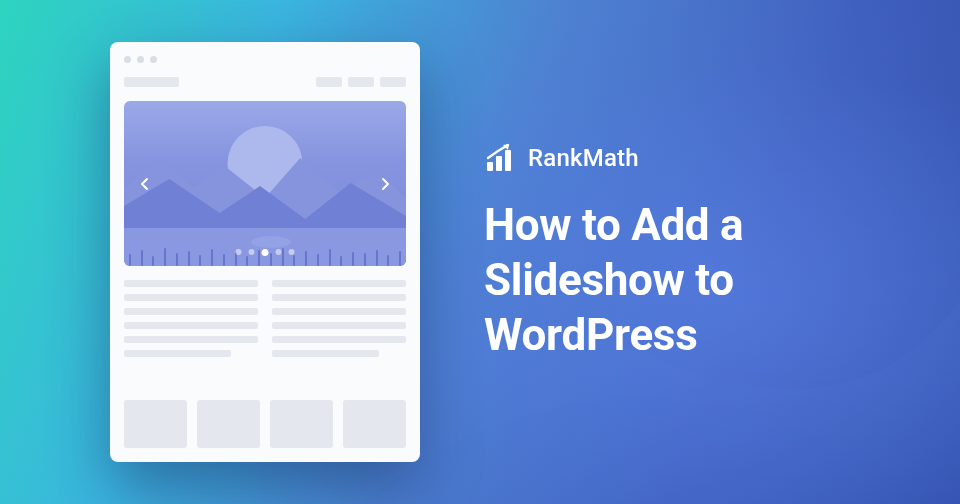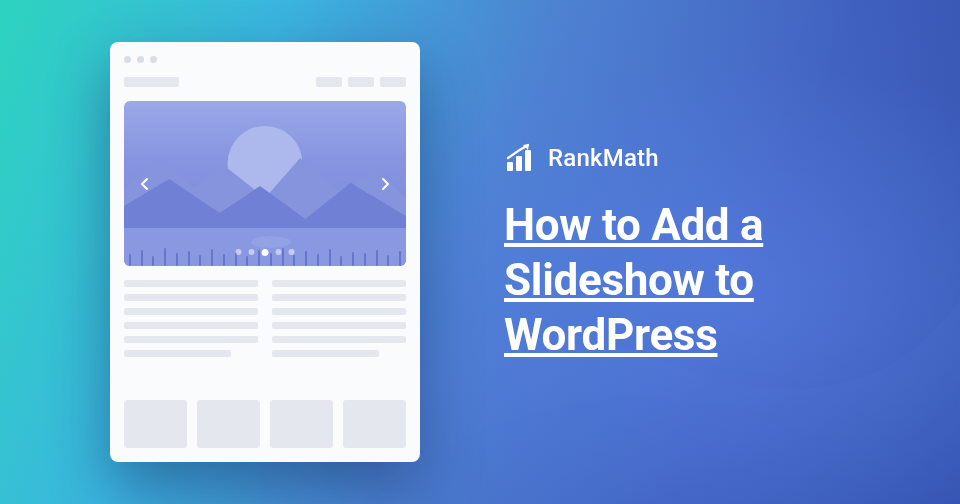--- a/index.html
+++ b/index.html
@@ -39,21 +39,21 @@
       width: 700px;
       height: 504px;
       opacity: 0.25;
     }
     .container {
       position: relative;
       display: flex;
       align-items: center;
       height: 100%;
       padding: 0 60px 0 110px;
-      gap: 84px;
+      gap: 64px;
       z-index: 2;
     }
     .browser {
       width: 310px;
       height: 420px;
       background: #fafbfc;
       border-radius: 8px;
       box-shadow: 0 25px 60px rgba(20,40,90,0.45);
       padding: 14px;
       display: flex;
@@ -201,21 +201,20 @@
     .brand-text {
       font-size: 24px;
       font-weight: 500;
       letter-spacing: 0.2px;
     }
     .title {
       font-size: 44px;
       font-weight: 700;
       line-height: 1.25;
       letter-spacing: -0.3px;
-      text-decoration: underline;
     }
   </style>
 </head>
 <body>
 
 <div class="bg"></div>
 <svg class="wave" viewBox="0 0 700 504" preserveAspectRatio="none">
   <path d="M0,400 Q200,280 400,360 T700,300 L700,504 L0,504 Z" fill="rgba(90,130,230,0.4)"></path>
   <path d="M100,504 Q300,350 500,420 T700,380 L700,504 Z" fill="rgba(70,110,210,0.3)"></path>
 </svg>

